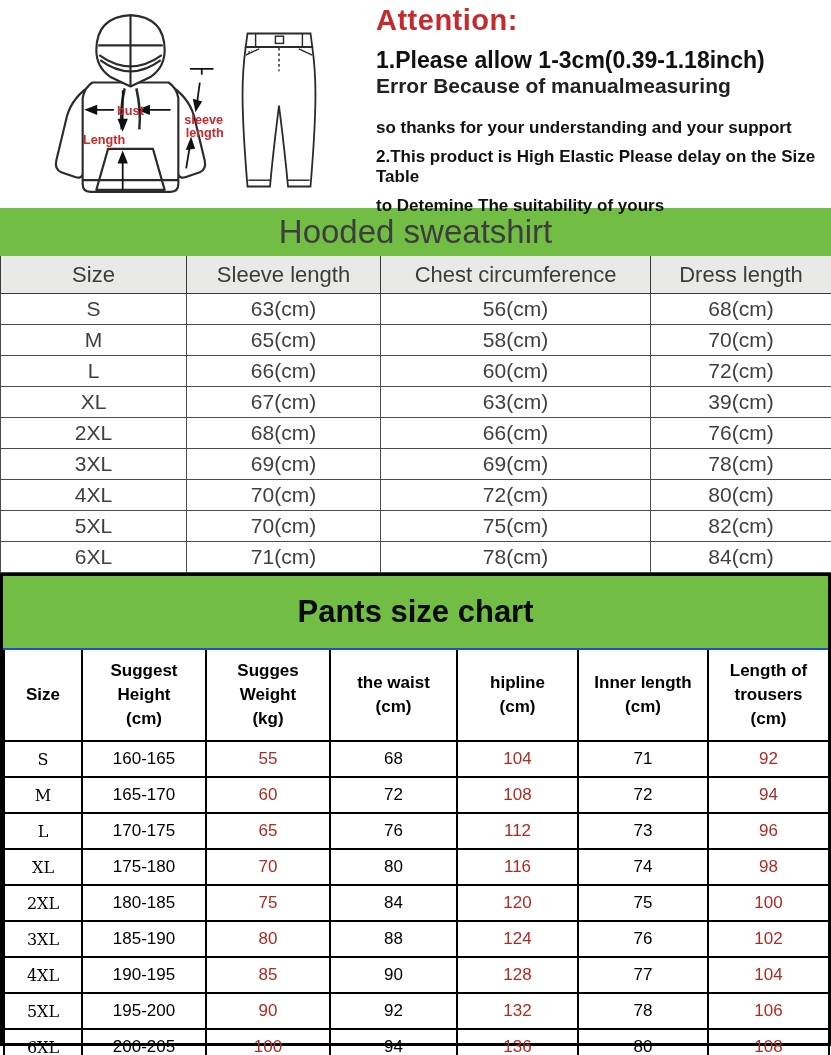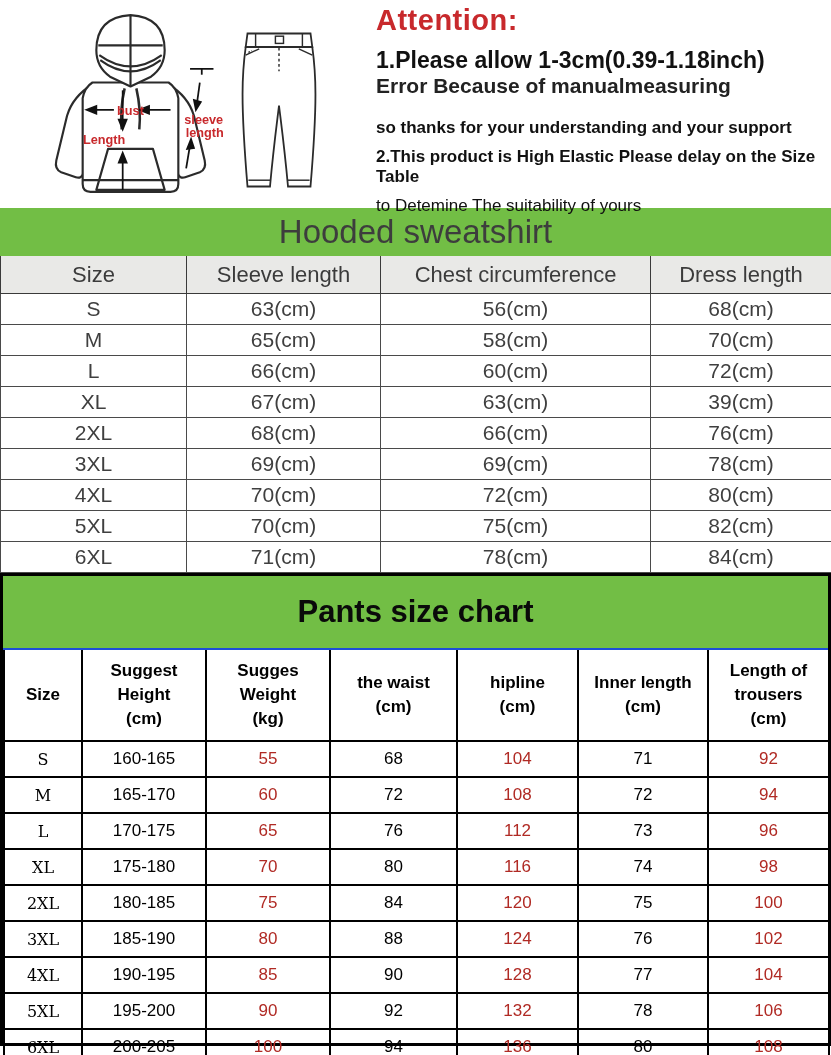--- a/index.html
+++ b/index.html
@@ -18,21 +18,21 @@
   .attention{position:absolute;left:376px;top:4px;width:452px;}
   .attn-title{
     color:var(--red-title,#c8292c);
     font-size:29px;font-weight:bold;
     margin-bottom:10px;letter-spacing:0.5px;
   }
   .attn-l0{font-size:23px;font-weight:bold;color:#111;}
   .attn-l1{font-size:21px;font-weight:600;color:#222;margin-bottom:0;}
   .attn-l2{font-size:17px;font-weight:bold;color:#111;margin-bottom:9px;margin-top:20px;}
   .attn-l3{font-size:17px;font-weight:bold;color:#111;margin-bottom:9px;}
-  .attn-l4{font-size:17px;font-weight:normal;color:#111;}
+  .attn-l4{font-size:17px;font-weight:bold;color:#111;}
   
   .banner{
     display:flex;align-items:center;justify-content:center;
     background:var(--green,#72be45);
   }
   .banner-hoodie{height:48px;}
   .banner-hoodie span{font-size:33px;color:#3d3d3d;font-weight:500;}
   .banner-pants{height:72px;border-bottom:2px solid #1d4ed8;}
   .banner-pants span{font-size:31px;color:#0a0a0a;font-weight:bold;}
   

